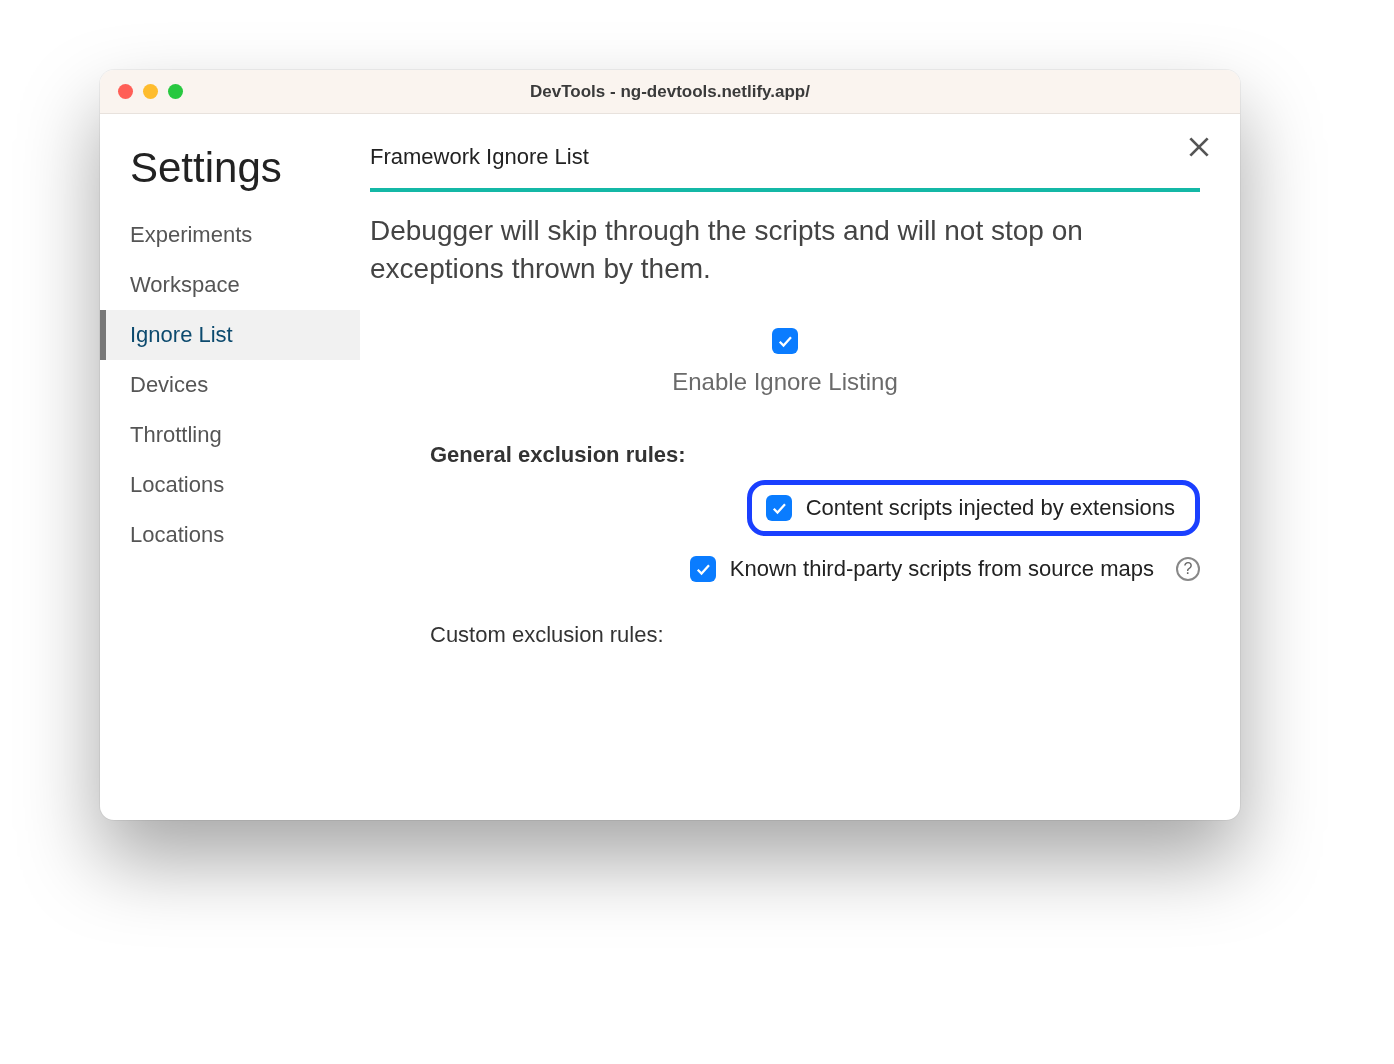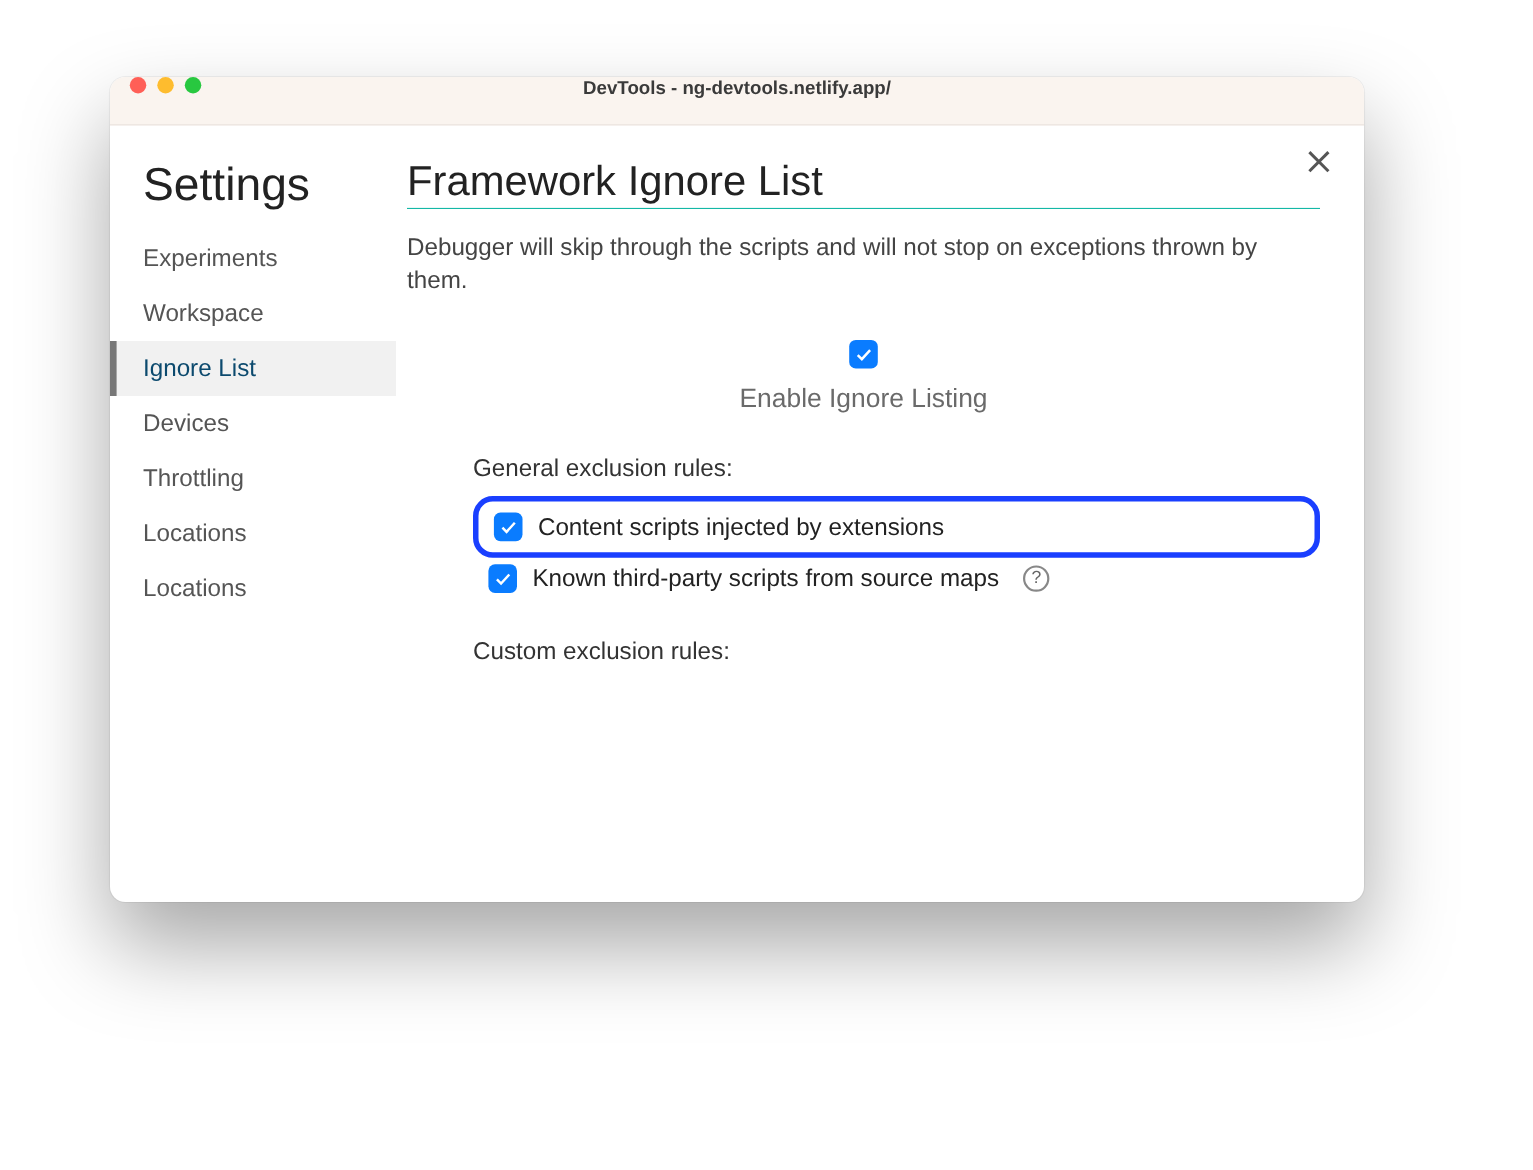--- a/index.html
+++ b/index.html
@@ -20,20 +20,21 @@
     border-radius: 14px;
     box-shadow: 0 40px 80px rgba(0,0,0,0.35), 0 0 0 1px rgba(0,0,0,0.05);
     overflow: hidden;
     display: flex;
     flex-direction: column;
   }
   .titlebar {
     height: 44px;
     background: #faf4ef;
     display: flex;
+    align-items: center;
     padding: 0 18px;
     border-bottom: 1px solid #e8e2dd;
     position: relative;
   }
   .traffic-lights { display: flex; gap: 10px; }
   .tl { width: 15px; height: 15px; border-radius: 50%; }
   .tl.red { background: #ff5f57; }
   .tl.yellow { background: #febc2e; }
   .tl.green { background: #28c840; }
   .titlebar-title {
@@ -82,48 +83,48 @@
   .close-icon {
     position: absolute;
     top: 20px;
     right: 28px;
     width: 26px; height: 26px;
     cursor: pointer;
     color: #555;
   }
   .close-icon svg { width: 100%; height: 100%; }
   .page-title {
-    font-size: 38px;
+    font-size: 22px;
     font-weight: 400;
     color: #222;
-    padding-bottom: 2px;
-    border-bottom: 1px solid #14b8a6;
+    padding-bottom: 18px;
+    border-bottom: 4px solid #14b8a6;
   }
   .description {
-    font-size: 22px;
+    font-size: 28px;
     color: #444;
     margin-top: 20px;
     line-height: 1.35;
   }
   .check-row {
     display: flex;
     align-items: center;
     gap: 14px;
     font-size: 24px;
     color: #6a6a6a;
   }
   .check-row.sub { font-size: 22px; color: #222; }
   .section-label {
     font-size: 22px;
     color: #333;
     margin-left: 60px;
   }
-  .sub-group { margin-left: 60px; display: flex; flex-direction: column; gap: 6px; }
+  .sub-group { margin-left: 60px; display: flex; flex-direction: column; gap: 20px; align-items: flex-end; }
   .main-enable { margin-top: 40px; flex-direction: column; }
-  .general-label { margin-top: 36px; margin-bottom: 12px; }
+  .general-label { margin-top: 46px; margin-bottom: 12px; font-weight: bold; }
   .custom-label { margin-top: 40px; margin-bottom: 18px; }
   .checkbox {
     width: 26px; height: 26px;
     border-radius: 6px;
     background: #0a7cff;
     display: flex; align-items: center; justify-content: center;
     flex-shrink: 0;
     cursor: pointer;
   }
   .checkbox svg { width: 18px; height: 18px; stroke: #fff; stroke-width: 3; fill: none; }

